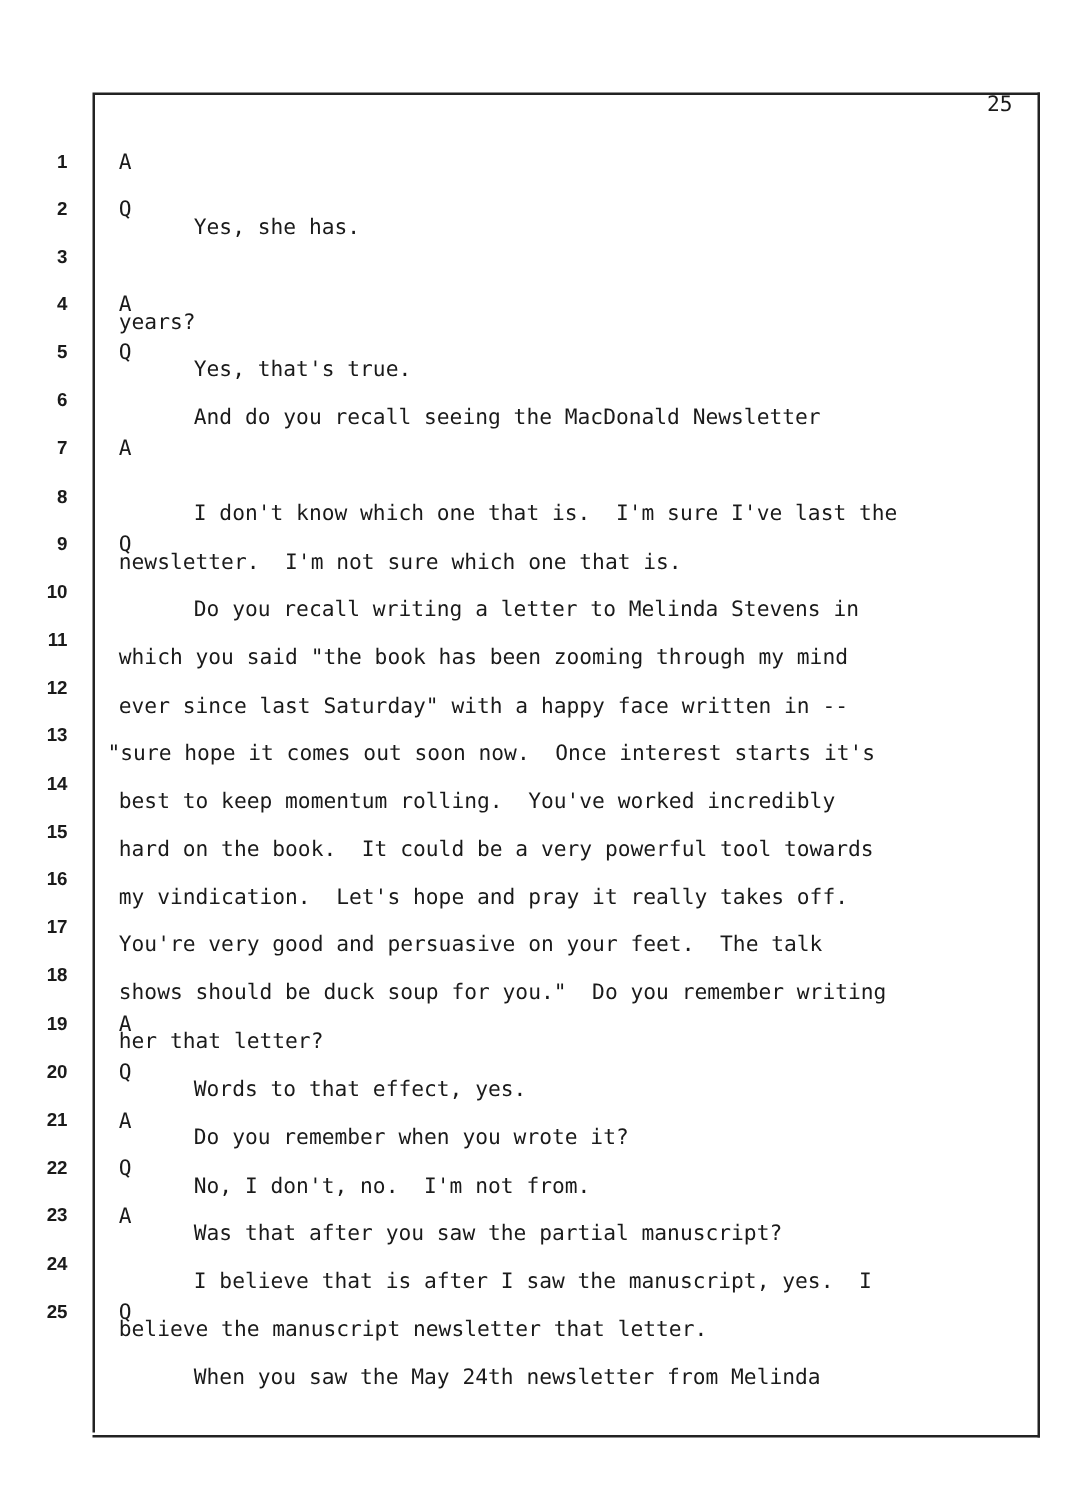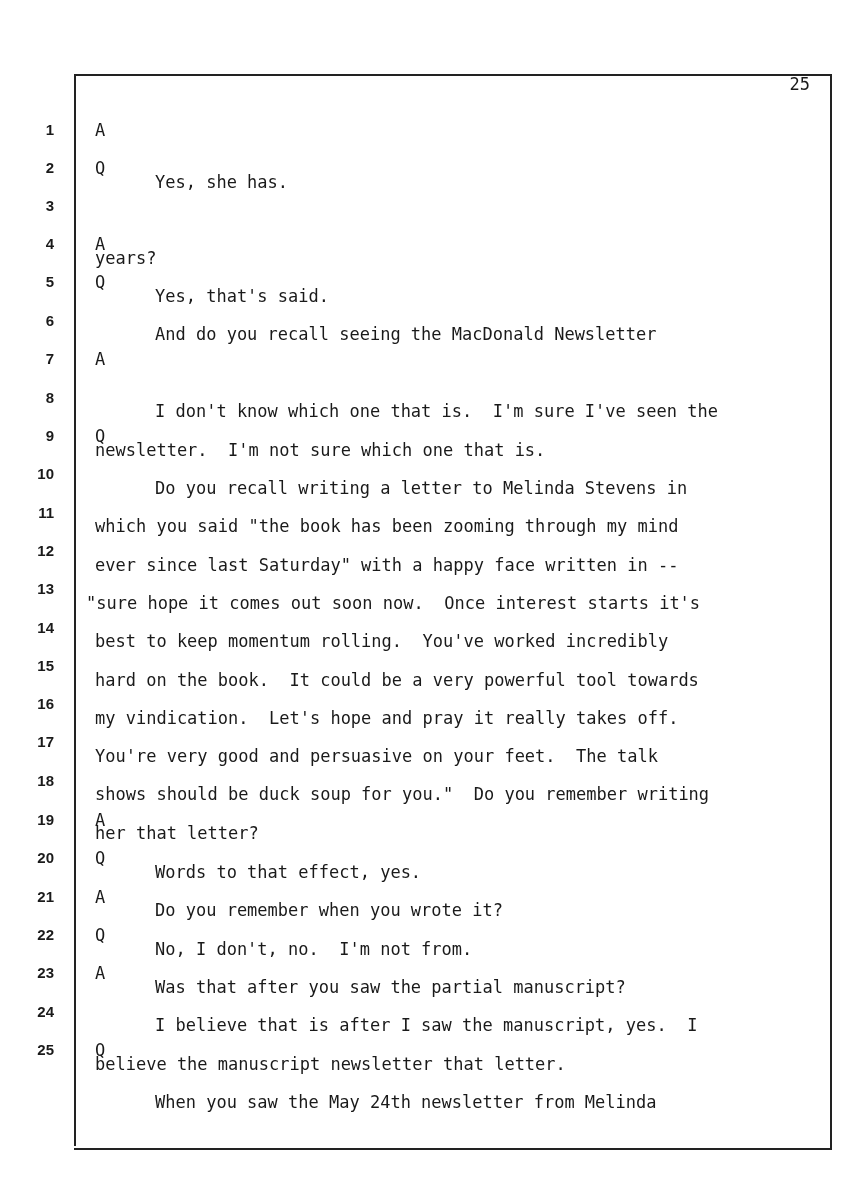--- a/index.html
+++ b/index.html
@@ -31,34 +31,34 @@
       <span class="ln">2</span>
       <span class="sp">Q</span>
     </div>
     <div class="line" style="top: 194px;">
       <span class="ln">3</span>
       <span class="tx full">years?</span>
     </div>
     <div class="line" style="top: 232px;">
       <span class="ln">4</span>
       <span class="sp">A</span>
-      <span class="tx ind">Yes, that's said.</span>
+      <span class="tx ind">Yes, that's true.</span>
     </div>
     <div class="line" style="top: 270px;">
       <span class="ln">5</span>
       <span class="sp">Q</span>
       <span class="tx ind">And do you recall seeing the MacDonald Newsletter</span>
     </div>
     <div class="line" style="top: 309px;">
       <span class="ln">6</span>
     </div>
     <div class="line" style="top: 347px;">
       <span class="ln">7</span>
       <span class="sp">A</span>
-      <span class="tx ind">I don't know which one that is.  I'm sure I've seen the</span>
+      <span class="tx ind">I don't know which one that is.  I'm sure I've last the</span>
     </div>
     <div class="line" style="top: 386px;">
       <span class="ln">8</span>
       <span class="tx full">newsletter.  I'm not sure which one that is.</span>
     </div>
     <div class="line" style="top: 424px;">
       <span class="ln">9</span>
       <span class="sp">Q</span>
       <span class="tx ind">Do you recall writing a letter to Melinda Stevens in</span>
     </div>

